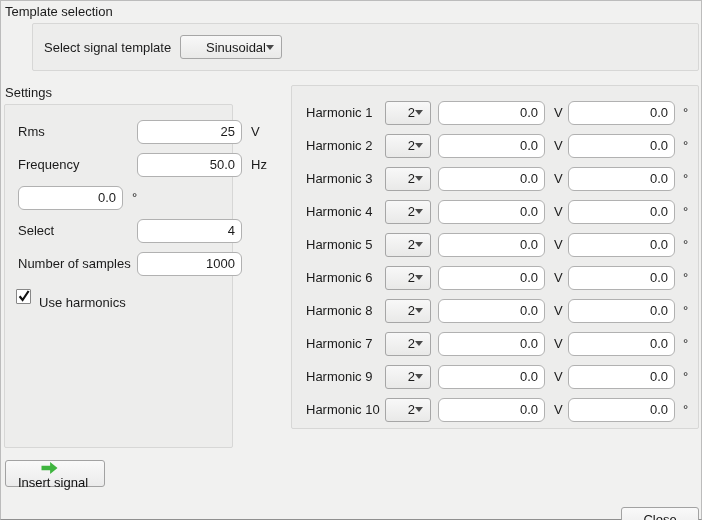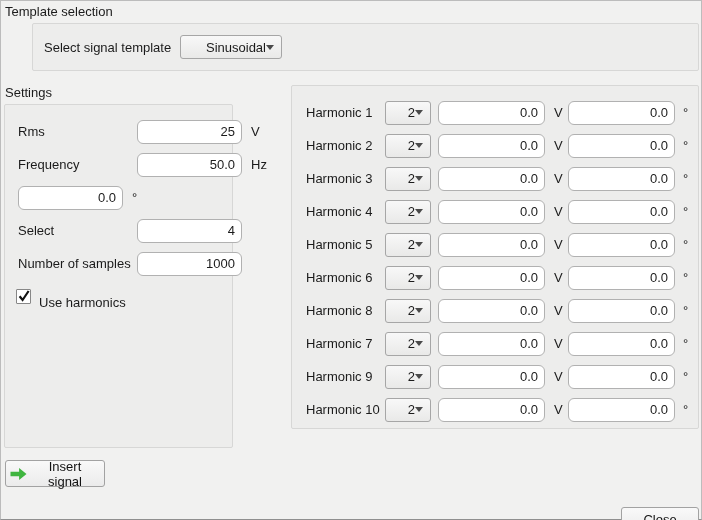--- a/index.html
+++ b/index.html
@@ -80,21 +80,21 @@
     outline:none;
   }
 
   .btn {
     position:absolute;
     border:1px solid #a2a2a2; border-radius:3px;
     background:linear-gradient(#f9f9f9,#ebebeb);
     font:inherit; color:#111;
     display:flex; align-items:center; justify-content:center;
   }
-  .insert-btn { left:4px; top:459px; width:100px; height:27px; justify-content:flex-start; padding:0 8px 0 4px; }
+  .insert-btn { left:4px; top:459px; width:100px; height:27px; justify-content:flex-start; padding:0 8px 0 4px;flex-direction:column; }
   .insert-btn svg { width:17px; height:14px; flex:none; margin-right:7px; }
   .close-btn { left:620px; top:506px; width:78px; height:25px; }
 </style>
 </head>
 <body>
 
 <div class="window">
 
   <div class="group" id="g-template">
     <div class="group-title">Template selection</div>

